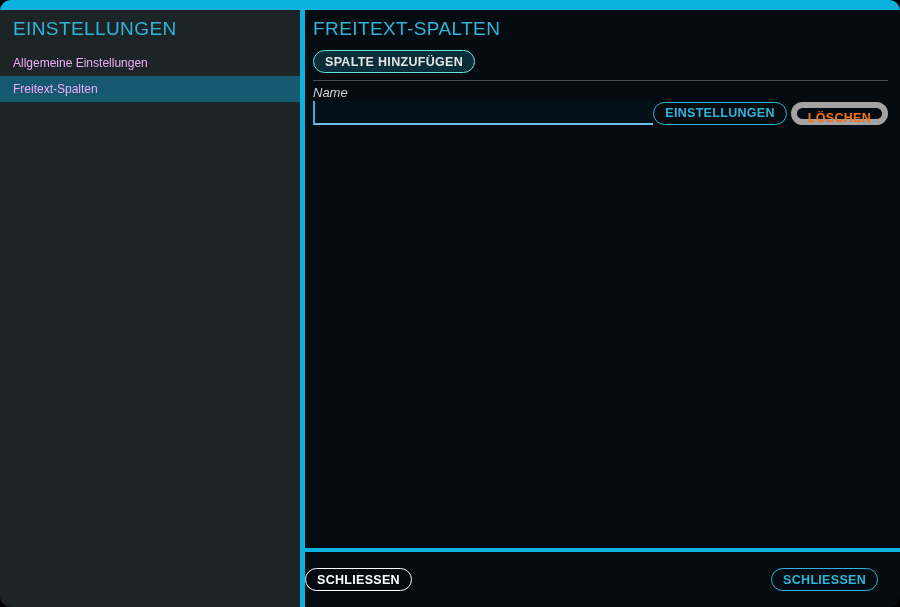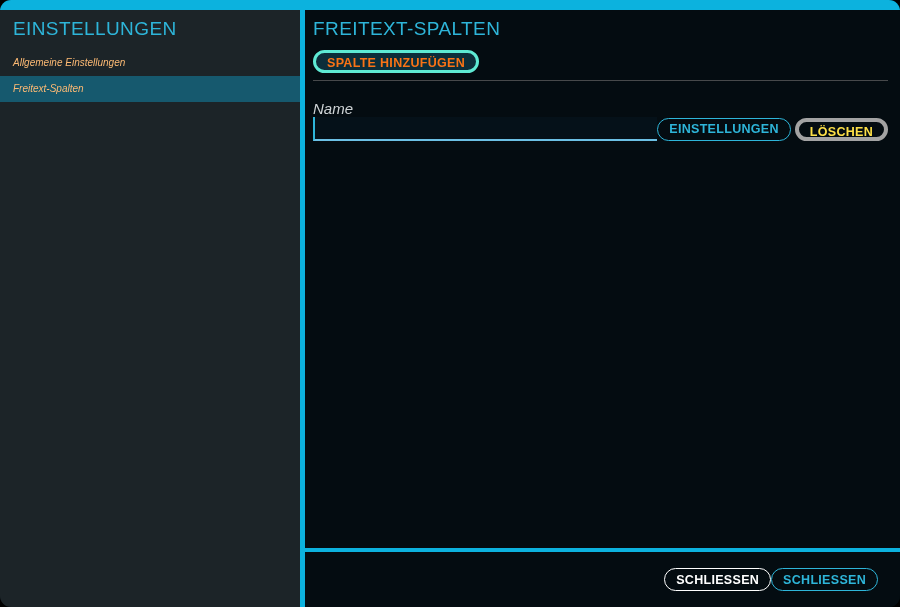--- a/index.html
+++ b/index.html
@@ -28,25 +28,24 @@
   .sidebar-title {
     margin: 0; padding: 0 13px;
     font-size: 19px; font-weight: 400; line-height: 22px;
     letter-spacing: 0.4px;
     color: #2eb5d9;
   }
   .nav { margin-top: 10px; }
   .nav-item {
     height: 26px; line-height: 26px;
     padding: 0 13px;
-    font-size: 10px;
-    color: #fdba74;
+    font-size: 12px;
+    color: #f0abfc;
     cursor: pointer;
     white-space: nowrap;
-    font-style: italic;
   }
   .nav-item.selected { background: #16596e; }
 
   .v-divider { width: 5px; flex: none; background: #0cb2de; }
 
   
   .main { flex: 1; min-width: 0; display: flex; flex-direction: column; background: #040c11; }
   .main-content { flex: 1; padding: 8px 12px 0 8px; }
   .main-title {
     margin: 0;
@@ -63,53 +62,53 @@
     font-size: 12.5px; font-weight: 700;
     letter-spacing: 0.3px;
     line-height: 20px;
     background: transparent;
     cursor: pointer;
     white-space: nowrap;
   }
   .btn-filled {
     margin-top: 10px;
     background: #0c2e3a;
-    border: 3px solid #5eead4;
-    color: #f97316;
+    border: 1px solid #5eead4;
+    color: #e5e5e5;
   }
   .btn-outline-cyan { border: 1px solid #2eb5d9; color: #2eb5d9; }
-  .btn-outline-red  { border: 4px solid #a3a3a3; color: #fde047; }
+  .btn-outline-red  { border: 6px solid #a3a3a3; color: #f97316; }
   .btn-outline-white{ border: 1px solid #ffffff; color: #ffffff; }
 
   .h-divider { height: 1px; background: #47494b; margin-top: 7px; }
 
   .field-label {
-    margin-top: 20px;
-    font-size: 15px; font-style: italic;
+    margin-top: 4px;
+    font-size: 13px; font-style: italic;
     color: #ced3d5;
     line-height: 15px;
   }
   .field-row { margin-top: 1px; display: flex; align-items: center; }
   .text-input {
     width: 370px; height: 24px;
     background: #051119;
     border: none;
     border-left: 2px solid #2eb5d9;
     border-bottom: 2px solid #6cc0e5;
     color: #fff;
     font-size: 14px; font-family: inherit;
     padding: 0 4px;
     outline: none;
   }
   .row-buttons { margin-left: auto; display: flex; gap: 4px; }
 
   .footer-line { height: 4px; flex: none; background: #0cb2de; }
   .footer {
     height: 55px; flex: none;
-    display: flex; align-items: center; justify-content: flex-end;
+    display: flex; align-items: center; justify-content: space-between;
     padding-right: 22px;
   }
 </style>
 </head>
 <body>
 
 <div class="window">
   <div class="top-accent"></div>
   <div class="content-row">
 

